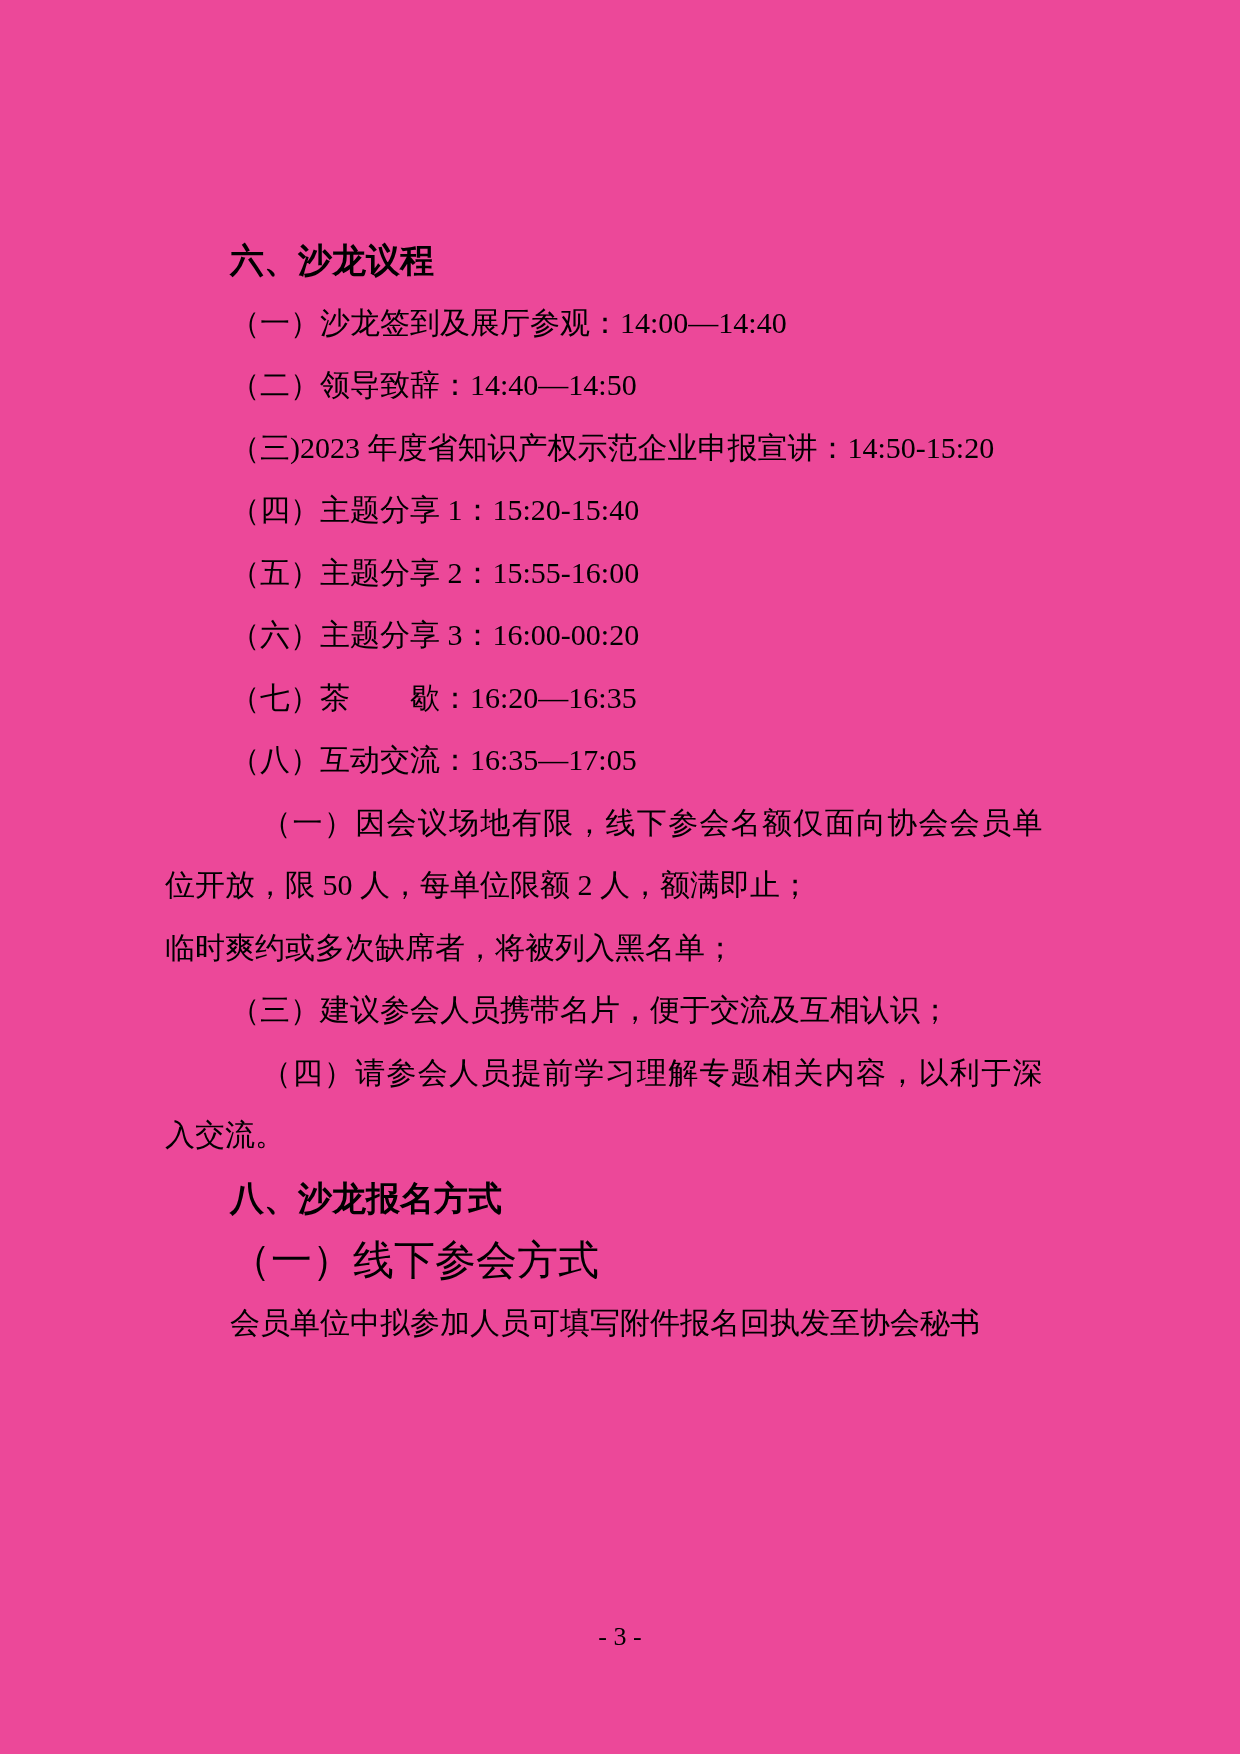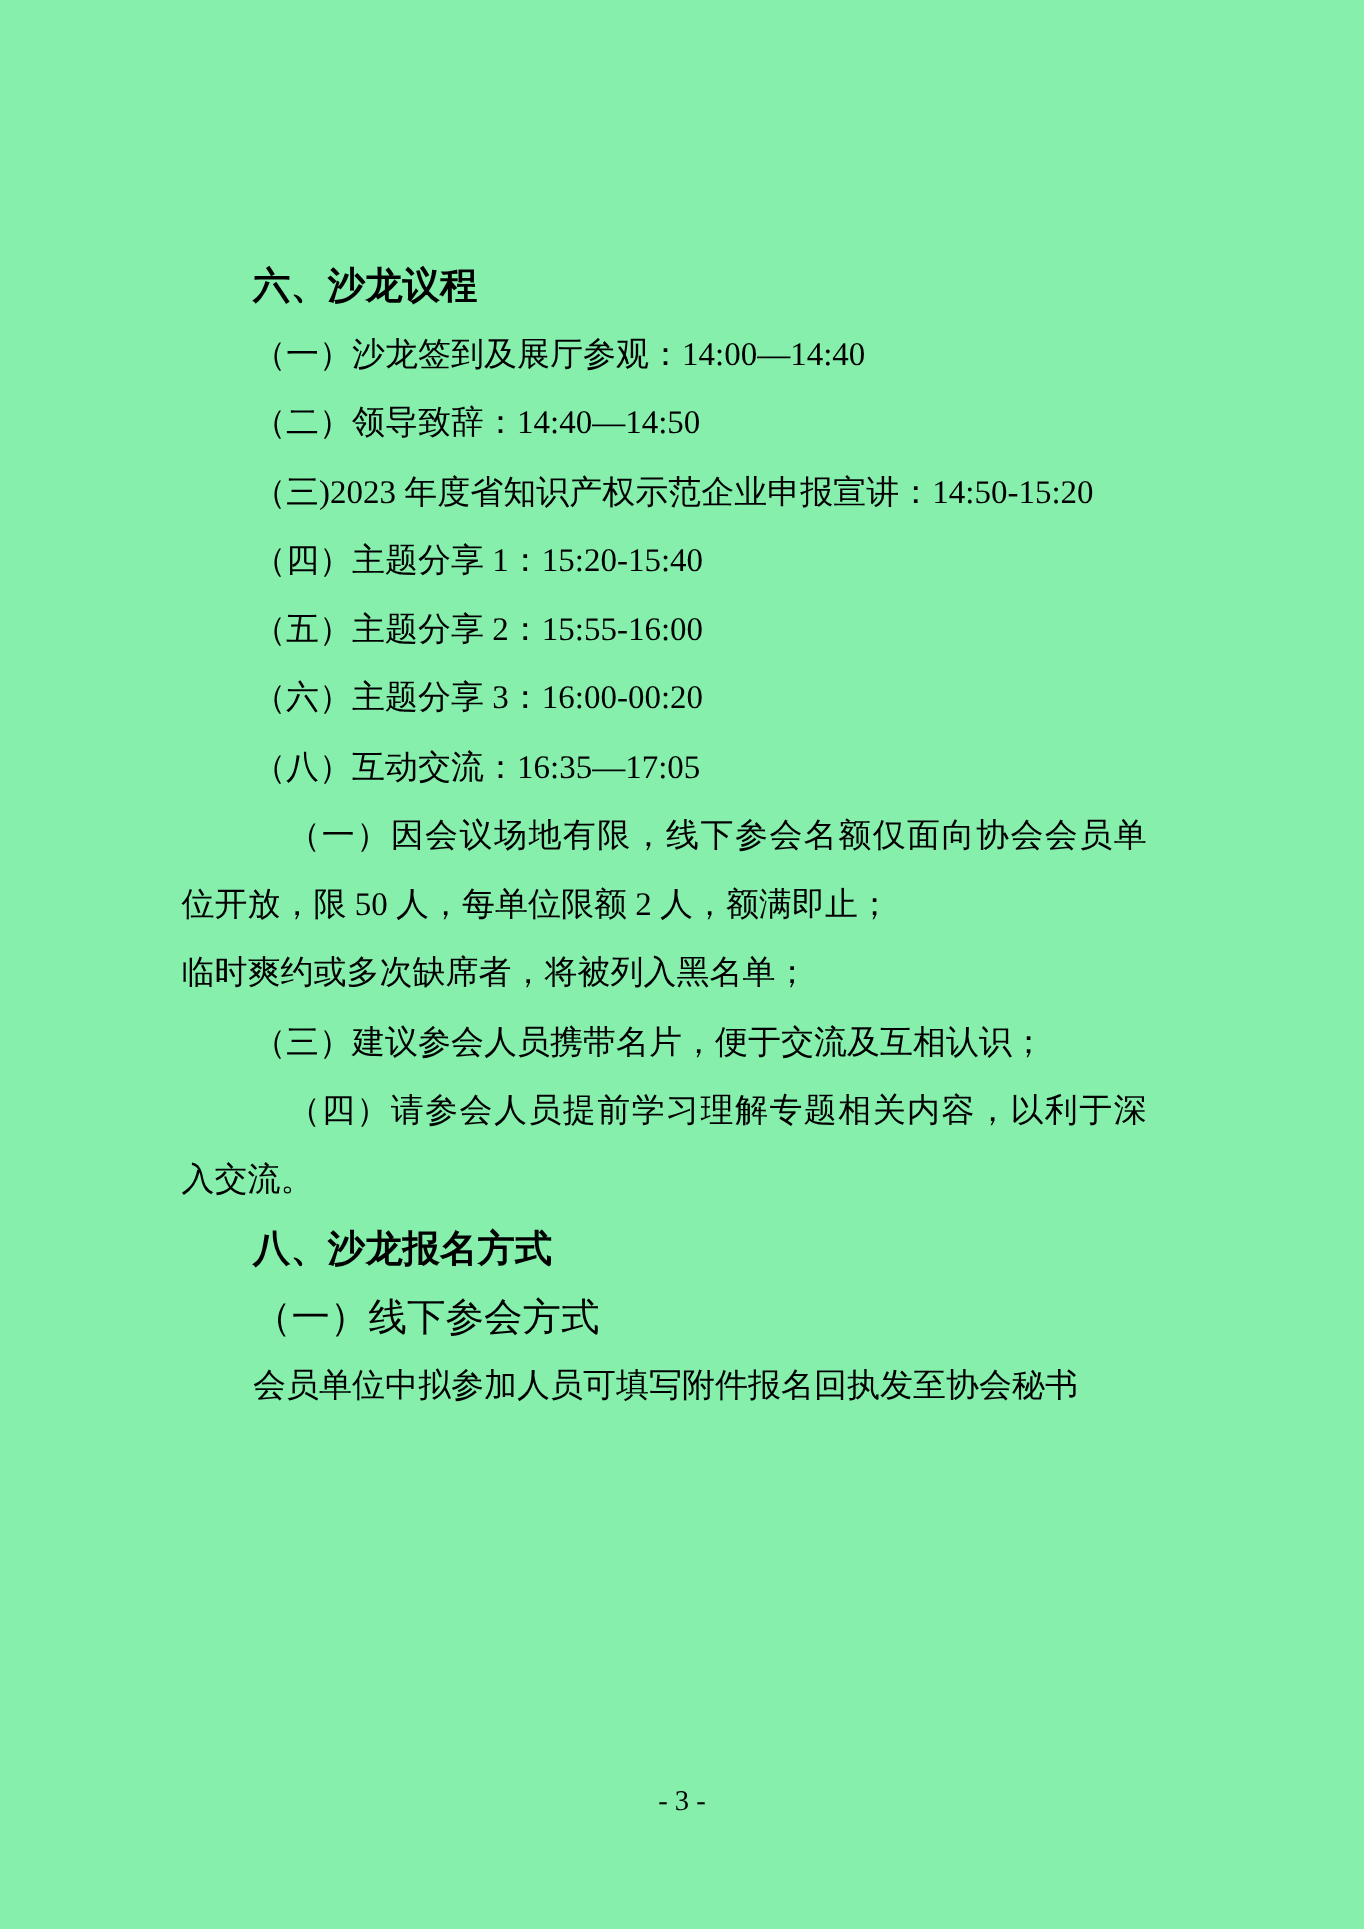--- a/index.html
+++ b/index.html
@@ -4,21 +4,21 @@
 <style>
   html, body {
     margin: 0;
     padding: 0;
     background: #ffffff;
   }
   .page {
     position: relative;
     width: 1240px;
     height: 1754px;
-    background: #86efac;
+    background: #ec4899;
     color: #000000;
     font-family: "Liberation Serif", "DejaVu Serif", serif;
     overflow: hidden;
   }
   .content {
     position: absolute;
     left: 165px;
     top: 229px;
     width: 910px;
   }
@@ -35,21 +35,21 @@
   .stretch {
     letter-spacing: 1.3px;
     text-align: center;
   }
   .heading {
     font-family: "Liberation Sans", "DejaVu Sans", sans-serif;
     font-weight: bold;
     font-size: 34px;
   }
   .subheading {
-    font-size: 35px;
+    font-size: 41px;
   }
   .footer {
     position: absolute;
     left: 0;
     top: 1622px;
     width: 1240px;
     text-align: center;
     font-size: 26px;
     font-family: "Liberation Serif", "DejaVu Serif", serif;
   }
@@ -60,20 +60,21 @@
 <div class="page">
   <div class="content">
 
     <div class="line heading indent">六、沙龙议程</div>
     <div class="line indent">（一）沙龙签到及展厅参观：14:00—14:40</div>
     <div class="line indent">（二）领导致辞：14:40—14:50</div>
     <div class="line indent">（三)2023 年度省知识产权示范企业申报宣讲：14:50-15:20</div>
     <div class="line indent">（四）主题分享 1：15:20-15:40</div>
     <div class="line indent">（五）主题分享 2：15:55-16:00</div>
     <div class="line indent">（六）主题分享 3：16:00-00:20</div>
+    <div class="line indent">（七）茶　　歇：16:20—16:35</div>
     <div class="line indent">（八）互动交流：16:35—17:05</div>
 
     <div class="line indent stretch">（一）因会议场地有限，线下参会名额仅面向协会会员单</div>
     <div class="line">位开放，限 50 人，每单位限额 2 人，额满即止；</div>
     <div class="line">临时爽约或多次缺席者，将被列入黑名单；</div>
     <div class="line indent">（三）建议参会人员携带名片，便于交流及互相认识；</div>
     <div class="line indent stretch">（四）请参会人员提前学习理解专题相关内容，以利于深</div>
     <div class="line">入交流。</div>
 
     <div class="line heading indent">八、沙龙报名方式</div>

